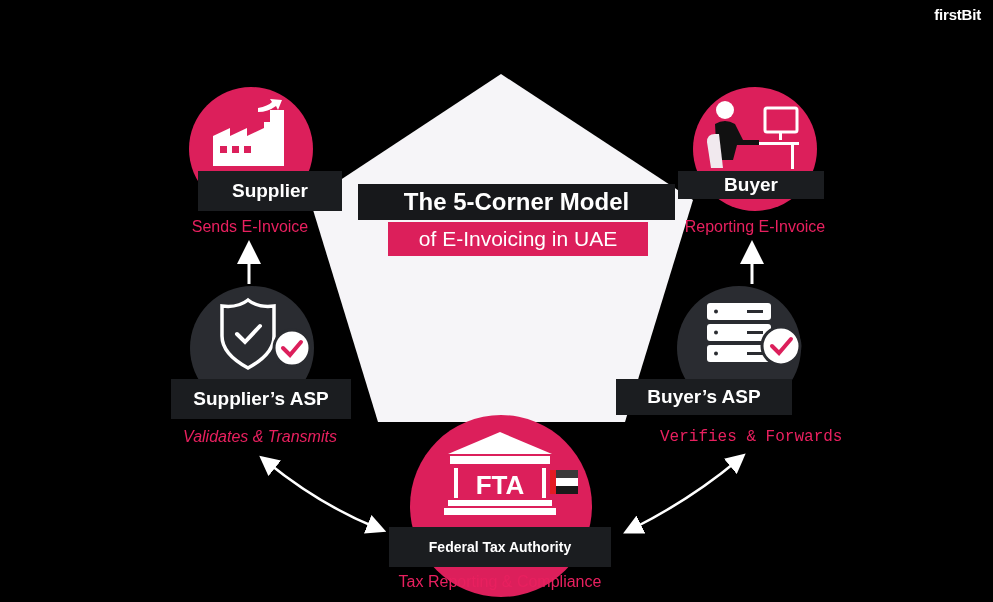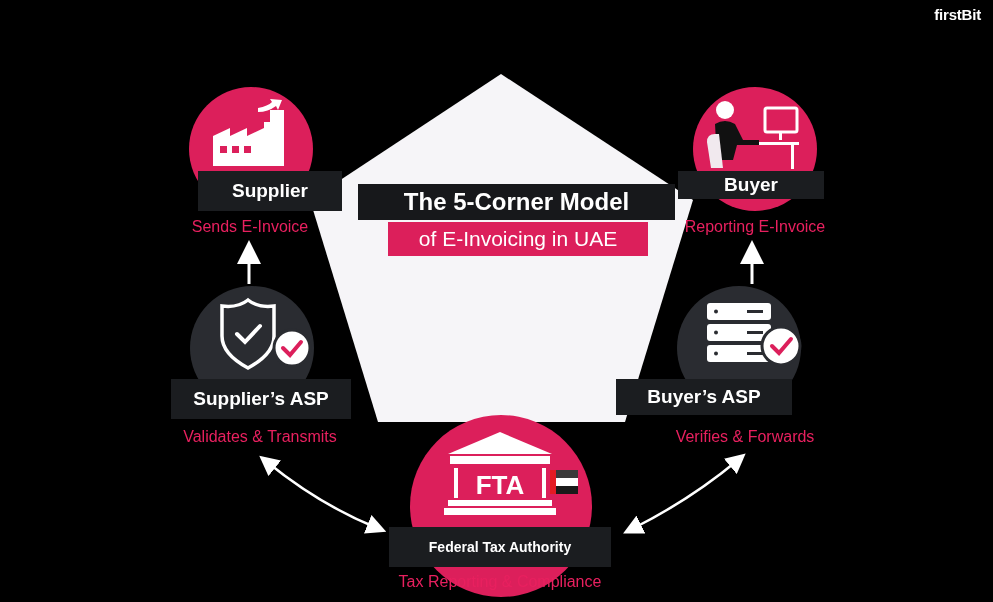--- a/index.html
+++ b/index.html
@@ -72,40 +72,40 @@
 
 <div>
   <div class="circle dark" style="left:190px;top:286px;width:124px;height:124px;"></div>
   <svg class="abs" style="left:220px;top:296px;" width="100" height="80" viewBox="0 0 100 80">
     <path d="M28,4 Q38,12 54,10 V40 Q54,58 28,72 Q2,58 2,40 V10 Q18,12 28,4 Z" fill="none" stroke="#fff" stroke-width="3.5"></path>
     <path d="M17,38 L25,46 L40,30" fill="none" stroke="#fff" stroke-width="4" stroke-linecap="round"></path>
     <circle cx="72" cy="52" r="18" fill="#fff" stroke="#2a2c31" stroke-width="3"></circle>
     <path d="M63,52 L70,59 L81,46" fill="none" stroke="#dc1f5b" stroke-width="4" stroke-linecap="round"></path>
   </svg>
   <div class="label-box" style="left:171px;top:379px;width:180px;height:40px;">Supplier’s ASP</div>
-  <div class="sub" style="left:160px;top:428px;width:200px;">Validates &amp; Transmits</div>
+  <div class="sub" style="left:160px;top:428px;width:200px;font-style:italic;">Validates &amp; Transmits</div>
 </div>
 
 <div>
   <div class="circle dark" style="left:677px;top:286px;width:124px;height:124px;"></div>
   <svg class="abs" style="left:705px;top:303px;" width="100" height="70" viewBox="0 0 100 70">
     <rect x="2" y="0" width="64" height="17" rx="3" fill="#fff"></rect>
     <rect x="2" y="21" width="64" height="17" rx="3" fill="#fff"></rect>
     <rect x="2" y="42" width="64" height="17" rx="3" fill="#fff"></rect>
     <circle cx="11" cy="8.5" r="2" fill="#2a2c31"></circle>
       <circle cx="11" cy="29.5" r="2" fill="#2a2c31"></circle>
       <circle cx="11" cy="50.5" r="2" fill="#2a2c31"></circle>
     <rect x="42" y="7" width="16" height="3" fill="#2a2c31"></rect>
       <rect x="42" y="28" width="16" height="3" fill="#2a2c31"></rect>
       <rect x="42" y="49" width="16" height="3" fill="#2a2c31"></rect>
     <circle cx="76" cy="43" r="19" fill="#fff" stroke="#2a2c31" stroke-width="3"></circle>
     <path d="M67,43 L74,50 L86,36" fill="none" stroke="#dc1f5b" stroke-width="4" stroke-linecap="round"></path>
   </svg>
   <div class="label-box" style="left:616px;top:379px;width:176px;height:36px;">Buyer’s ASP</div>
-  <div class="sub" style="left:660px;top:428px;width:170px;">Verifies &amp; Forwards</div>
+  <div class="sub" style="left:660px;top:428px;width:170px;font-family:Liberation Mono, monospace;">Verifies &amp; Forwards</div>
 </div>
 
 <div>
   <div class="circle pink" style="left:410px;top:415px;width:182px;height:182px;"></div>
   <svg class="abs" style="left:440px;top:432px;" width="140" height="84" viewBox="0 0 140 84">
     <path d="M60,0 L8,22 H112 Z" fill="#fff"></path>
     <rect x="10" y="24" width="100" height="8" fill="#fff"></rect>
     <rect x="14" y="36" width="4" height="30" fill="#fff"></rect>
     <rect x="102" y="36" width="4" height="30" fill="#fff"></rect>
     <text x="60" y="62" text-anchor="middle" font-family="Liberation Sans, sans-serif" font-weight="bold" font-size="26" fill="#fff">FTA</text>

